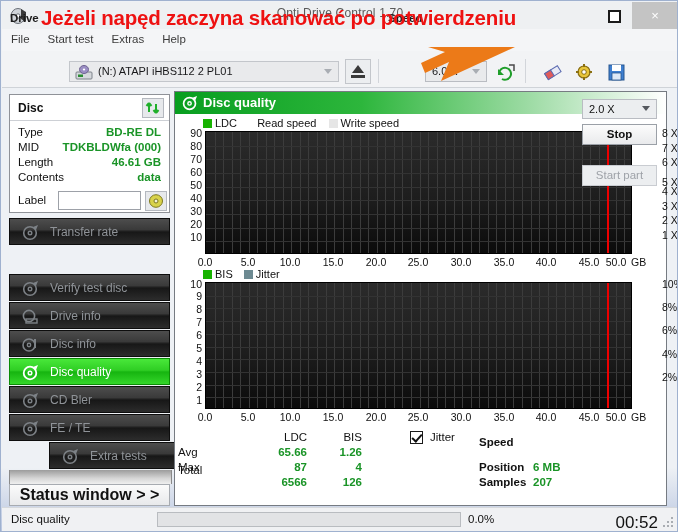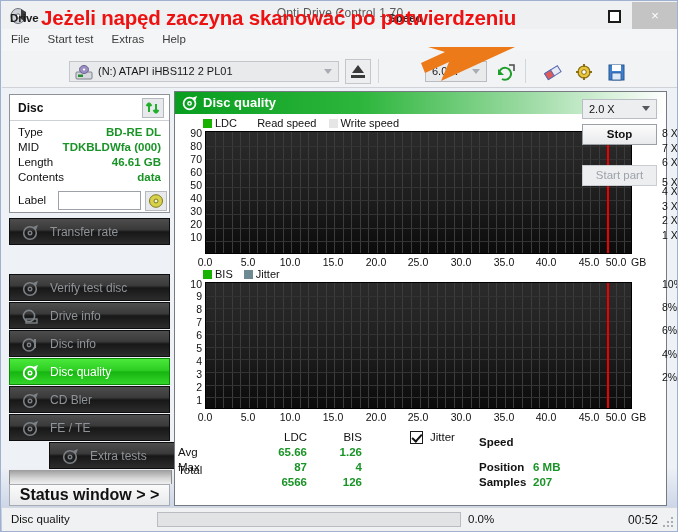--- a/index.html
+++ b/index.html
@@ -198,21 +198,21 @@
   .statusbar{
     position:absolute;left:1px;top:506px;width:676px;height:23px;
     background:#f0f1f3;border-top:1px solid #d5d8dc;
   }
   .sb-text{position:absolute;left:9px;top:5px;font-size:11.5px;color:#111;}
   .sb-prog{
     position:absolute;left:155px;top:4px;width:304px;height:15px;
     background:#e2e3e5;border:1px solid #b9bcc0;box-sizing:border-box;
   }
   .sb-pct{position:absolute;left:466px;top:5px;font-size:11.5px;color:#111;}
-  .sb-time{position:absolute;left:600px;top:5px;width:56px;text-align:right;font-size:12px;color:#111;}
+  .sb-time{position:absolute;left:600px;top:5px;width:56px;text-align:right;font-size:17px;color:#111;}
   .grip{position:absolute;right:5px;bottom:4px;width:10px;height:10px;}
   .grip i{position:absolute;width:2px;height:2px;background:#a9adb2;}
   
   .anno{
     position:absolute;left:40px;top:4px;width:612px;
     font-size:20.5px;font-weight:bold;color:#ee1111;
     line-height:25px;letter-spacing:-.2px;
     text-align:left;
   }
   .arrow{position:absolute;left:396px;top:40px;width:120px;height:52px;}

